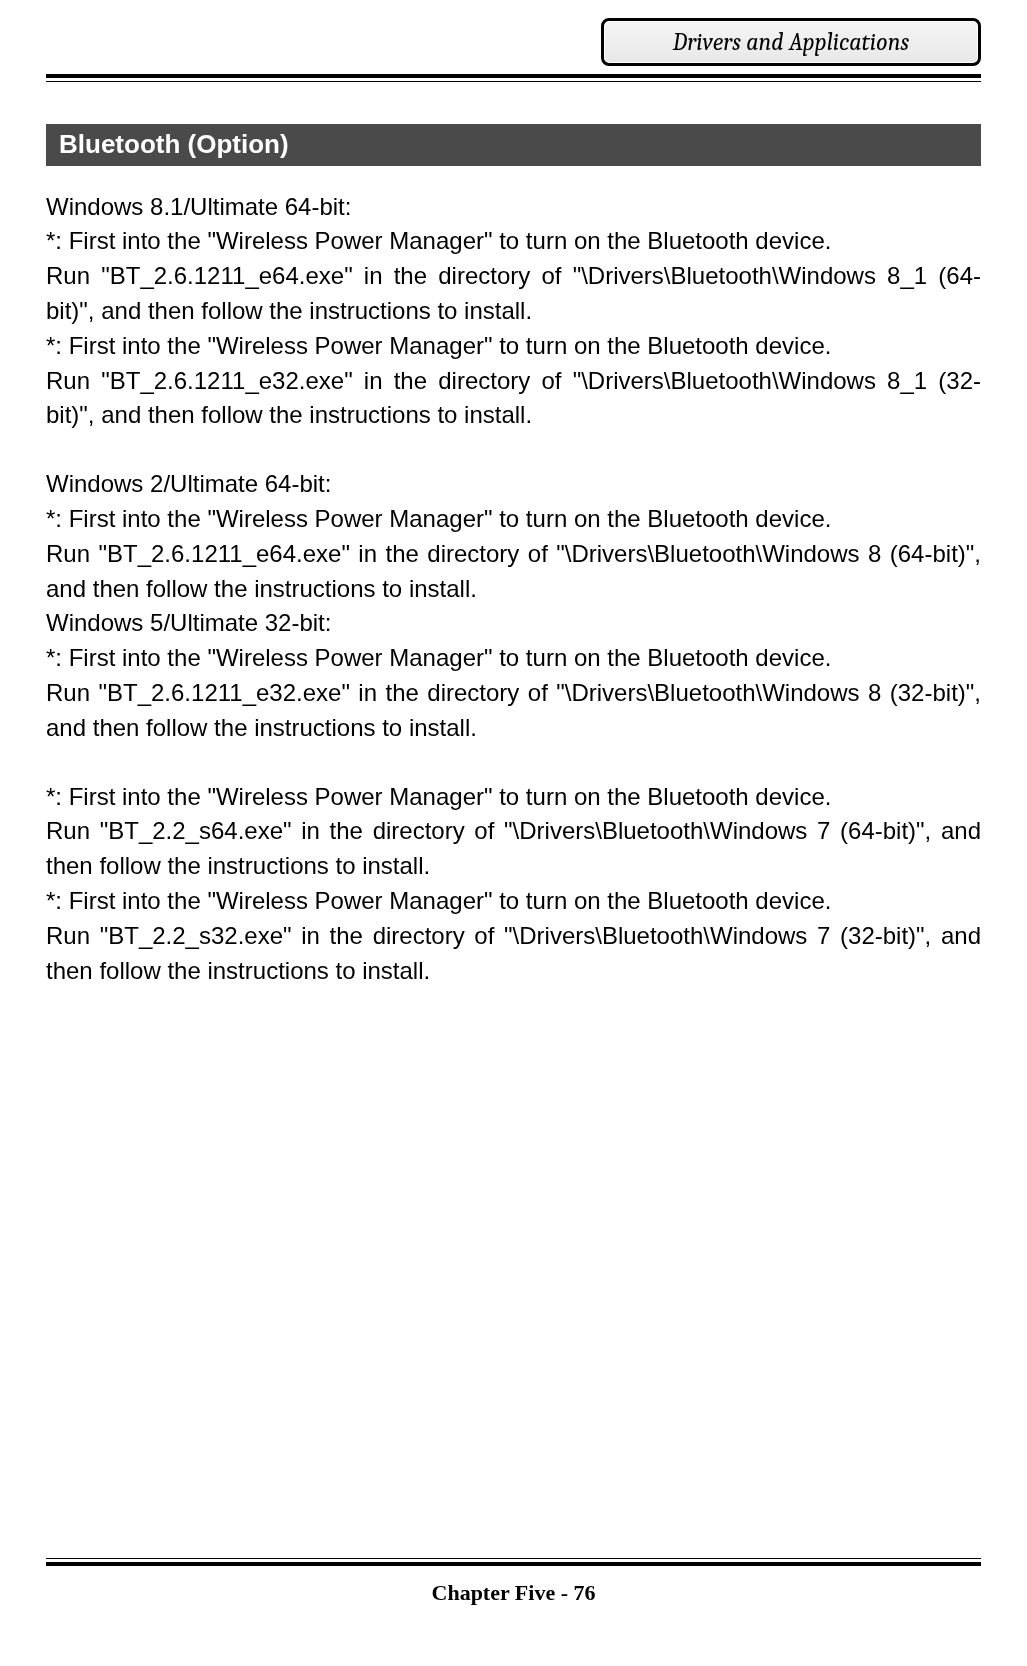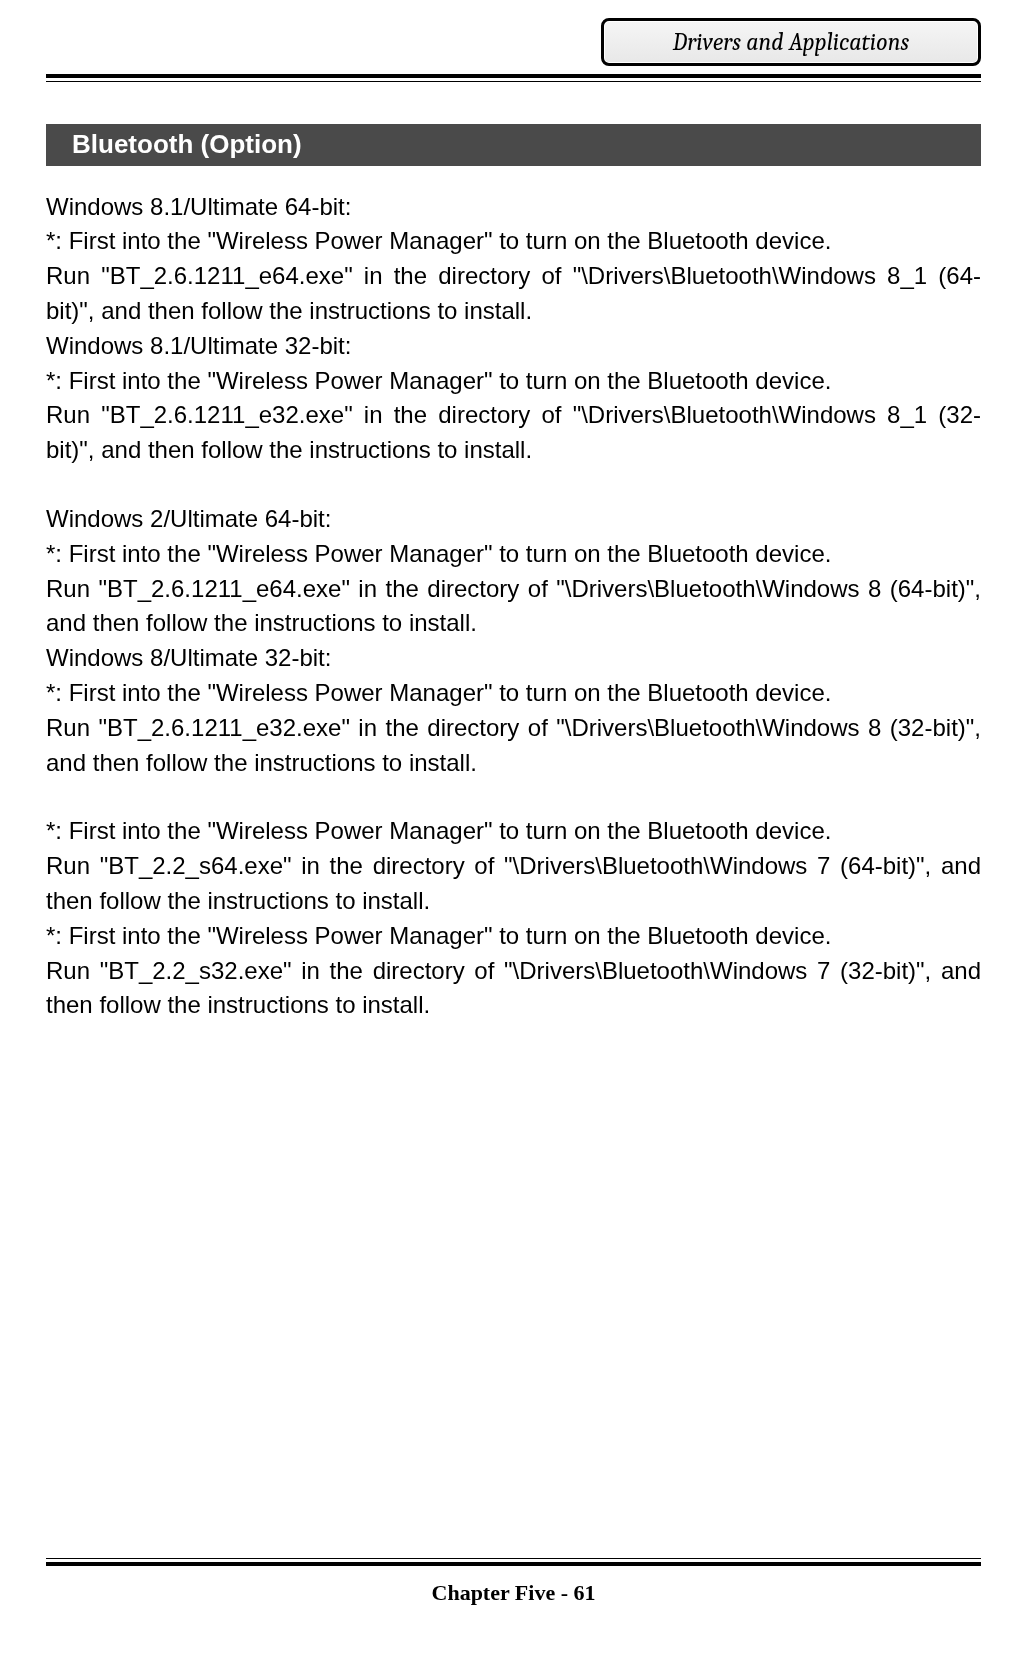--- a/index.html
+++ b/index.html
@@ -45,21 +45,21 @@
     padding: 60px 46px 0 46px;
     font-size: 24px;
     color: #000;
     line-height: 1.45;
   }
   .section-bar {
     background: #4a4a4a;
     color: #fff;
     font-weight: bold;
     font-size: 26px;
-    padding: 2px 0 2px 14px;
+    padding: 2px 0 2px 1px;
     margin-bottom: 24px;
     border-left: 12px solid #4a4a4a;
   }
   .section-bar-inner {
     display: inline-block;
   }
   .block { margin-bottom: 34px; }
   .bold { font-weight: normal; }
   .para { text-align: justify; }
   .footer {
@@ -96,48 +96,47 @@
     <span class="section-bar-inner">Bluetooth (Option)</span>
   </div>
 
   <div class="block">
     <div>
       <div class="bold">Windows 8.1/Ultimate 64-bit:</div>
       <div class="para">*: First into the "Wireless Power Manager" to turn on the Bluetooth device.</div>
       <div class="para">Run "BT_2.6.1211_e64.exe" in the directory of "\Drivers\Bluetooth\Windows 8_1 (64-bit)", and then follow the instructions to install.</div>
     </div>
     <div>
-      <div class="bold">Windows 8.1/Ultimate 32-bit:</div>
       <div class="para">*: First into the "Wireless Power Manager" to turn on the Bluetooth device.</div>
       <div class="para">Run "BT_2.6.1211_e32.exe" in the directory of "\Drivers\Bluetooth\Windows 8_1 (32-bit)", and then follow the instructions to install.</div>
     </div>
   </div>
 
   <div class="block">
     <div>
       <div class="bold">Windows 2/Ultimate 64-bit:</div>
       <div class="para">*: First into the "Wireless Power Manager" to turn on the Bluetooth device.</div>
       <div class="para">Run "BT_2.6.1211_e64.exe" in the directory of "\Drivers\Bluetooth\Windows 8 (64-bit)", and then follow the instructions to install.</div>
     </div>
     <div>
-      <div class="bold">Windows 8/Ultimate 32-bit:</div>
+      <div class="bold">Windows 5/Ultimate 32-bit:</div>
       <div class="para">*: First into the "Wireless Power Manager" to turn on the Bluetooth device.</div>
       <div class="para">Run "BT_2.6.1211_e32.exe" in the directory of "\Drivers\Bluetooth\Windows 8 (32-bit)", and then follow the instructions to install.</div>
     </div>
   </div>
 
   <div class="block">
     <div>
       <div class="para">*: First into the "Wireless Power Manager" to turn on the Bluetooth device.</div>
       <div class="para">Run "BT_2.2_s64.exe" in the directory of "\Drivers\Bluetooth\Windows 7 (64-bit)", and then follow the instructions to install.</div>
     </div>
     <div>
       <div class="para">*: First into the "Wireless Power Manager" to turn on the Bluetooth device.</div>
       <div class="para">Run "BT_2.2_s32.exe" in the directory of "\Drivers\Bluetooth\Windows 7 (32-bit)", and then follow the instructions to install.</div>
     </div>
   </div>
 
 </div>
 
 <div class="footer">
   <div class="bottom-rule"></div>
-  <div class="page-label">Chapter Five - 61</div>
+  <div class="page-label">Chapter Five - 76</div>
 </div>
 
 </body></html>

